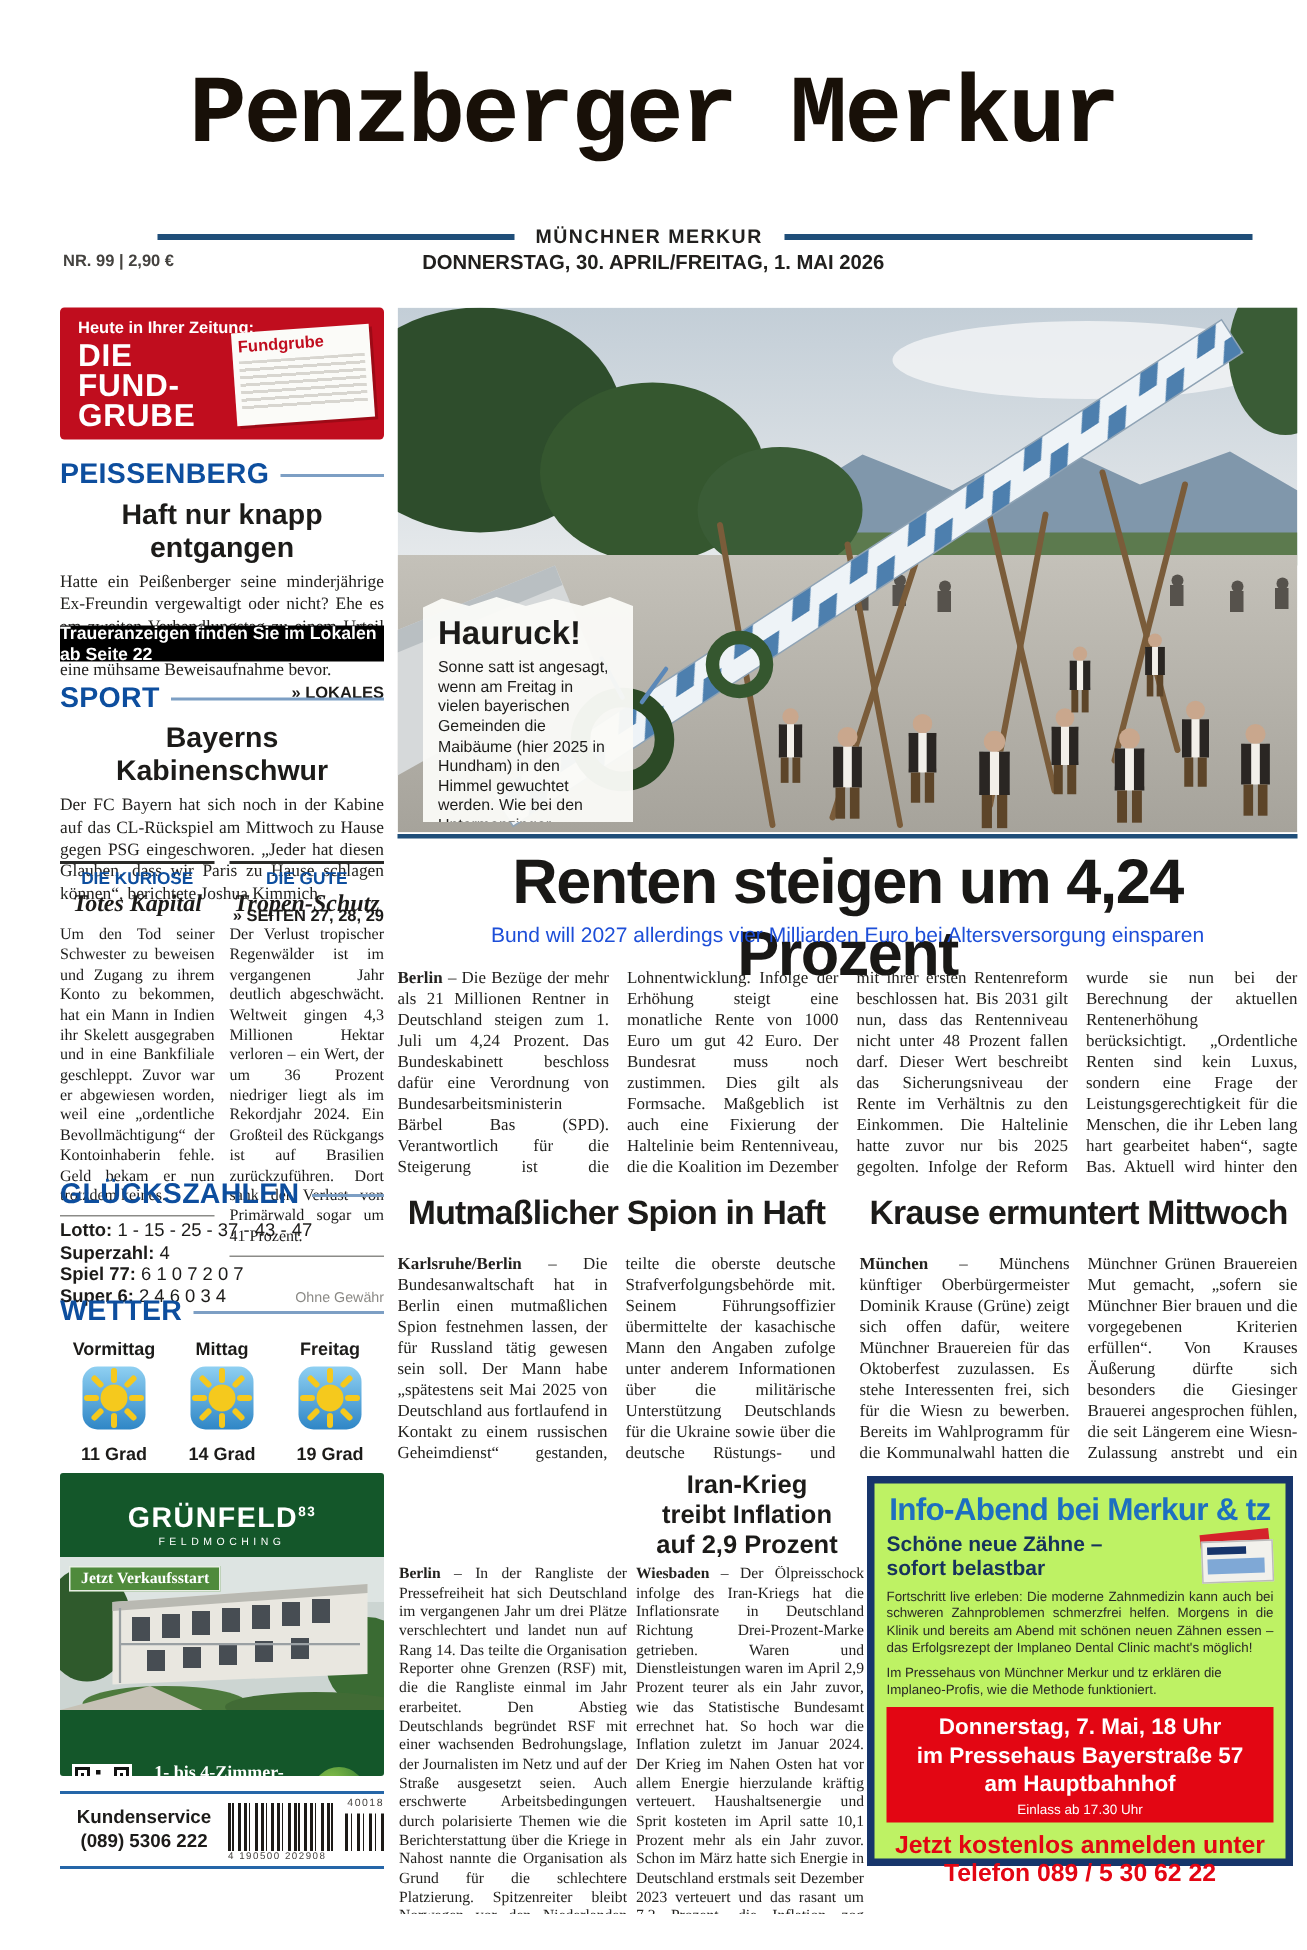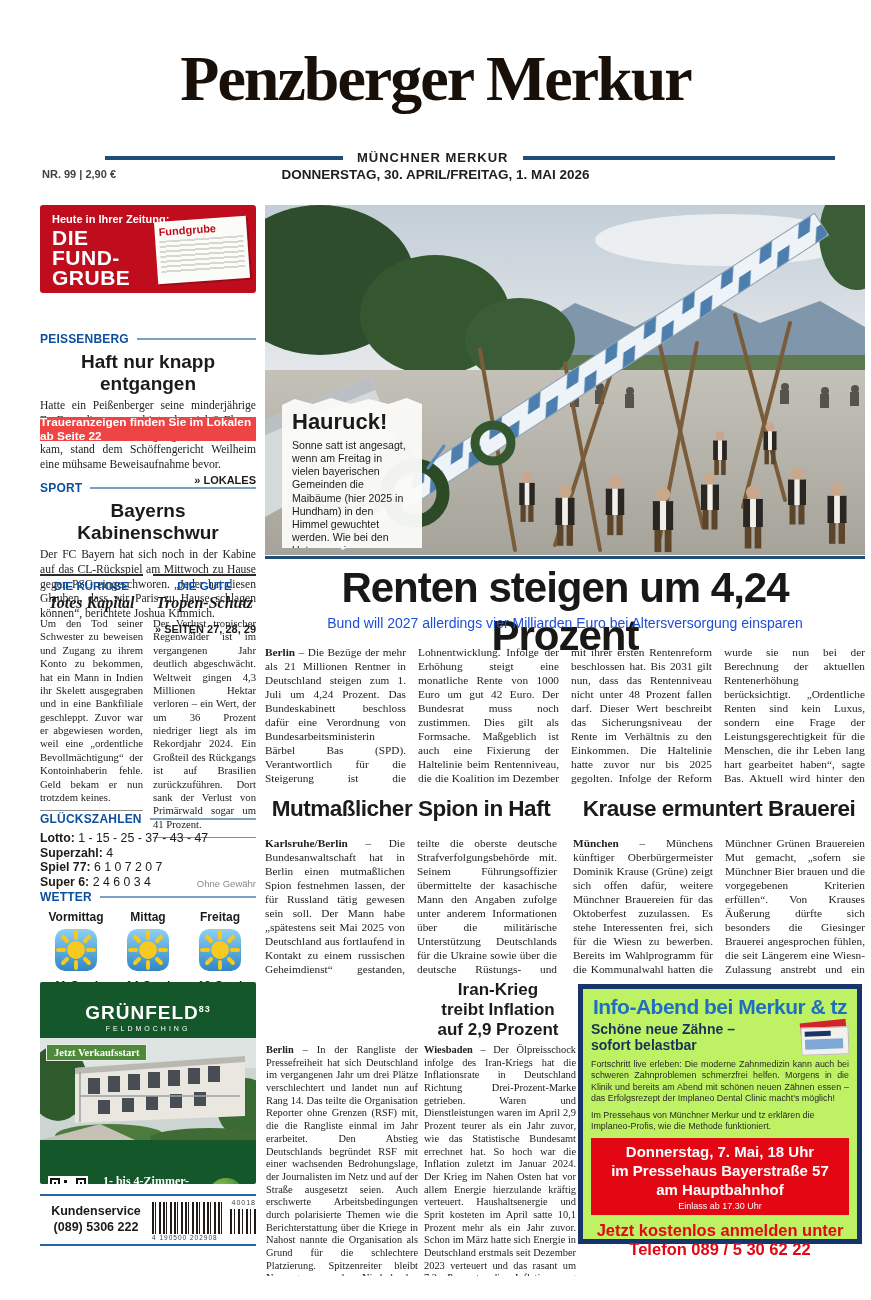--- a/index.html
+++ b/index.html
@@ -2,47 +2,47 @@
 <html lang="de"><head>
 <meta charset="utf-8">
 <style>
   html,body{margin:0;padding:0;background:#fff;}
   .page{position:relative;width:871px;height:1300px;background:#fff;overflow:hidden;
         font-family:"Liberation Sans",sans-serif;color:#1c1b19;}
   .pre{white-space:pre-line;}
 
   
   .mast-title{position:absolute;left:0;right:0;top:42px;text-align:center;
-    font-family:Liberation Serif, serif;font-weight:bold;font-size:64px;letter-spacing:-2px;color:#181008;}
+    font-family:Liberation Mono, monospace;font-weight:bold;font-size:64px;letter-spacing:-2px;color:#181008;}
   .mast-rule-row{position:absolute;left:105px;right:36px;top:150px;display:flex;align-items:center;gap:14px;}
   .mast-rule{height:4px;background:#1f4e79;}
   .mast-rule.l{width:238px;} .mast-rule.r{flex:1;}
   .mast-sub{font-weight:bold;font-size:13px;letter-spacing:1px;color:#21201e;white-space:nowrap;}
   .mast-date{position:absolute;left:0;right:0;top:167px;text-align:center;font-weight:bold;font-size:13.5px;color:#21201e;}
   .issue-line{position:absolute;left:42px;top:168px;font-size:11px;font-weight:bold;color:#44423f;}
 
   
   .lc{position:absolute;left:40px;width:216px;}
-  .sec-head{display:flex;align-items:center;gap:8px;color:#0d4e9e;font-weight:bold;font-size:12px;letter-spacing:.2px;margin-top:26px;}
+  .sec-head{display:flex;align-items:center;gap:8px;color:#0d4e9e;font-weight:bold;font-size:19px;letter-spacing:.2px;}
   .sec-head::after{content:"";flex:1;height:2px;background:#7d9fc4;}
   .story-head{font-weight:bold;font-size:19px;text-align:center;margin:5px 0 4px;}
   .serif-body{font-family:"Liberation Serif",serif;font-size:11.6px;line-height:1.28;text-align:justify;hyphens:auto;color:#23221f;}
   .ref{float:right;font-family:"Liberation Sans",sans-serif;font-weight:bold;font-size:11px;color:#1c1b19;}
   .dl{font-weight:bold;}
 
   
   .promo{top:205px;height:88px;background:#c00d1e;border-radius:3px;color:#fff;display:flex;padding:8px 8px 8px 12px;box-sizing:border-box;}
   .promo-kicker{font-size:11px;font-weight:bold;}
   .promo-title{font-size:21px;font-weight:bold;line-height:.95;margin-top:3px;letter-spacing:.5px;}
   .promo-thumb{position:absolute;right:8px;top:14px;width:92px;height:62px;background:#fbfbf8;transform:rotate(-4deg);
     box-shadow:2px 2px 0 #9d0a16;padding:4px;box-sizing:border-box;overflow:hidden;}
   .thumb-mast{color:#c00d1e;font-weight:bold;font-size:11px;}
   .thumb-lines{margin-top:3px;height:34px;background:repeating-linear-gradient(#d8d6d0 0 2px,#fbfbf8 2px 5px);}
 
-  .trauer-banner{top:417px;height:24px;background:#ef4444;color:#fff;font-weight:bold;font-size:11.8px;
+  .trauer-banner{top:417px;height:24px;background:#000000;color:#fff;font-weight:bold;font-size:11.8px;
     display:flex;align-items:center;justify-content:center;}
 
   .mini-row{top:574px;display:flex;gap:10px;}
   .mini-col{width:103px;border-top:2px solid #2a2a28;padding-top:4px;}
   .mini-label{color:#0d4e9e;font-weight:bold;font-size:11.5px;text-align:center;}
   .mini-head{font-family:"Liberation Serif",serif;font-style:italic;font-weight:bold;font-size:16px;text-align:center;margin:2px 0 5px;}
   .mini-body{font-family:"Liberation Serif",serif;font-size:10.7px;line-height:1.25;text-align:justify;hyphens:auto;}
   .mini-col .bot{margin-top:6px;border-bottom:1px solid #8b8b88;}
 
   .glueck{top:786px;}
@@ -439,21 +439,21 @@
   <div class="lead-head">Renten steigen um 4,24 Prozent</div>
   <div class="lead-sub">Bund will 2027 allerdings vier Milliarden Euro bei Altersversorgung einsparen</div>
   <div class="lead-body">
     <span class="dl">Berlin</span><span> – Die Bezüge der mehr als 21 Millionen Rentner in Deutschland steigen zum 1. Juli um 4,24 Prozent. Das Bundeskabinett beschloss dafür eine Verordnung von Bundesarbeitsministerin Bärbel Bas (SPD). Verantwortlich für die Steigerung ist die Lohnentwicklung. Infolge der Erhöhung steigt eine monatliche Rente von 1000 Euro um gut 42 Euro. Der Bundesrat muss noch zustimmen. Dies gilt als Formsache. Maßgeblich ist auch eine Fixierung der Haltelinie beim Rentenniveau, die die Koalition im Dezember mit ihrer ersten Rentenreform beschlossen hat. Bis 2031 gilt nun, dass das Rentenniveau nicht unter 48 Prozent fallen darf. Dieser Wert beschreibt das Sicherungsniveau der Rente im Verhältnis zu den Einkommen. Die Haltelinie hatte zuvor nur bis 2025 gegolten. Infolge der Reform wurde sie nun bei der Berechnung der aktuellen Rentenerhöhung berücksichtigt. „Ordentliche Renten sind kein Luxus, sondern eine Frage der Leistungsgerechtigkeit für die Menschen, die ihr Leben lang hart gearbeitet haben“, sagte Bas. Aktuell wird hinter den Kulissen über die Zukunft der Alterssicherung angesichts der wachsenden Zahl von Babyboomern im Rentenalter verhandelt. Eine Kommission der Bundesregierung soll bis zum Ende des zweiten Quartals Vorschläge für grundsätzliche Reformen machen. Dort sind nicht nur Wissenschaftler vertreten, sondern auch Abgeordnete der Koalitionsfraktionen. Als Vorgabe sind in den Eckpunkten des Haushalts 2027 bereits Einsparungen von vier Milliarden Euro bei der Rente eingerechnet. Auch diese Eckpunkte wurden am Mittwoch vom Bundeskabinett verabschiedet, ebenso wie die Gesundheitsreform.</span> 
   </div>
 
   <div class="mid-head" style="left:265px;">Mutmaßlicher Spion in Haft</div>
   <div class="mid-body" style="left:265px;">
     <span class="dl">Karlsruhe/Berlin</span><span> – Die Bundesanwaltschaft hat in Berlin einen mutmaßlichen Spion festnehmen lassen, der für Russland tätig gewesen sein soll. Der Mann habe „spätestens seit Mai 2025 von Deutschland aus fortlaufend in Kontakt zu einem russischen Geheimdienst“ gestanden, teilte die oberste deutsche Strafverfolgungsbehörde mit. Seinem Führungsoffizier übermittelte der kasachische Mann den Angaben zufolge unter anderem Informationen über die militärische Unterstützung Deutschlands für die Ukraine sowie über die deutsche Rüstungs- und Verteidigungsindustrie. Dabei soll es insbesondere um Unternehmen gegangen sein, die Drohnen und Roboter entwickeln.</span>
   </div>
-  <div class="mid-head" style="left:573px;">Krause ermuntert Brauerei</div>
+  <div class="mid-head" style="left:573px;">Krause ermuntert Mittwoch</div>
   <div class="mid-body" style="left:573px;">
     <span class="dl">München</span><span> – Münchens künftiger Oberbürgermeister Dominik Krause (Grüne) zeigt sich offen dafür, weitere Münchner Brauereien für das Oktoberfest zuzulassen. Es stehe Interessenten frei, sich für die Wiesn zu bewerben. Bereits im Wahlprogramm für die Kommunalwahl hatten die Münchner Grünen Brauereien Mut gemacht, „sofern sie Münchner Bier brauen und die vorgegebenen Kriterien erfüllen“. Von Krauses Äußerung dürfte sich besonders die Giesinger Brauerei angesprochen fühlen, die seit Längerem eine Wiesn-Zulassung anstrebt und ein entsprechendes Bürgerbegehren gestartet hat. Mehr als 17.000 Menschen haben es bisher unterzeichnet. Für einen Bürgerentscheid sind rund 40.000 nötig.</span>
   </div>
 
   <div class="bot-body" style="left:266px;">
     <span class="dl">Berlin</span><span> – In der Rangliste der Pressefreiheit hat sich Deutschland im vergangenen Jahr um drei Plätze verschlechtert und landet nun auf Rang 14. Das teilte die Organisation Reporter ohne Grenzen (RSF) mit, die die Rangliste einmal im Jahr erarbeitet. Den Abstieg Deutschlands begründet RSF mit einer wachsenden Bedrohungslage, der Journalisten im Netz und auf der Straße ausgesetzt seien. Auch erschwerte Arbeitsbedingungen durch polarisierte Themen wie die Berichterstattung über die Kriege in Nahost nannte die Organisation als Grund für die schlechtere Platzierung. Spitzenreiter bleibt Norwegen vor den Niederlanden und Estland.</span>
   </div>
   <div class="bot-head pre" style="left:420px;">Iran-Krieg
 treibt Inflation
 auf 2,9 Prozent</div>

